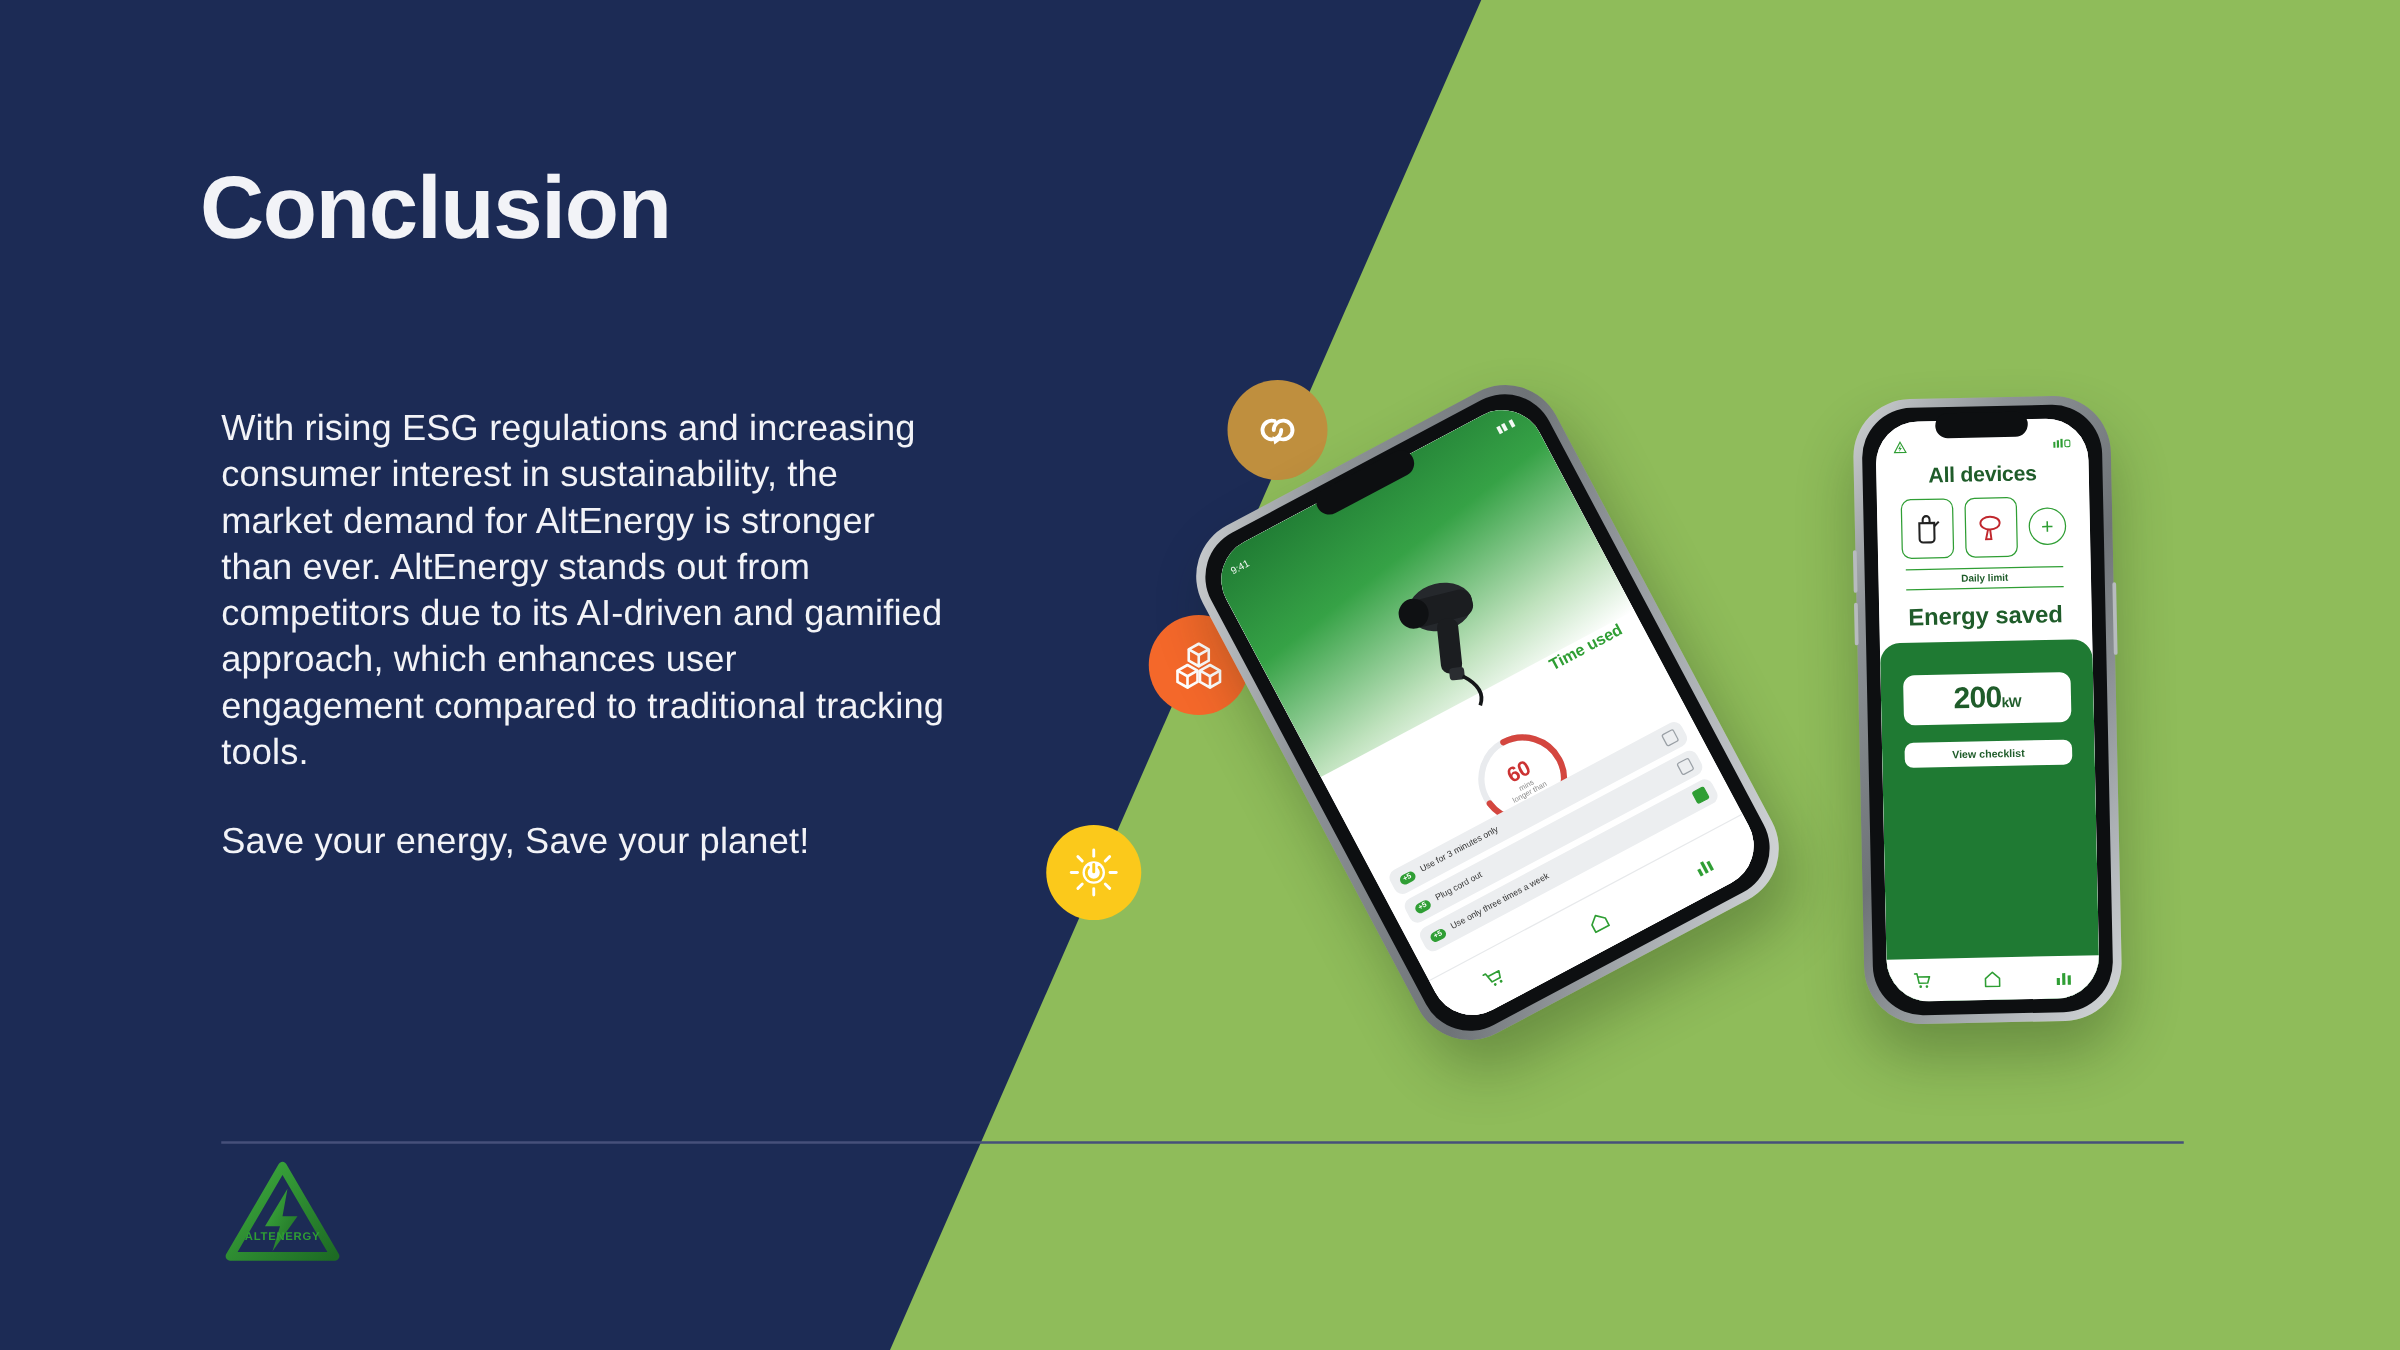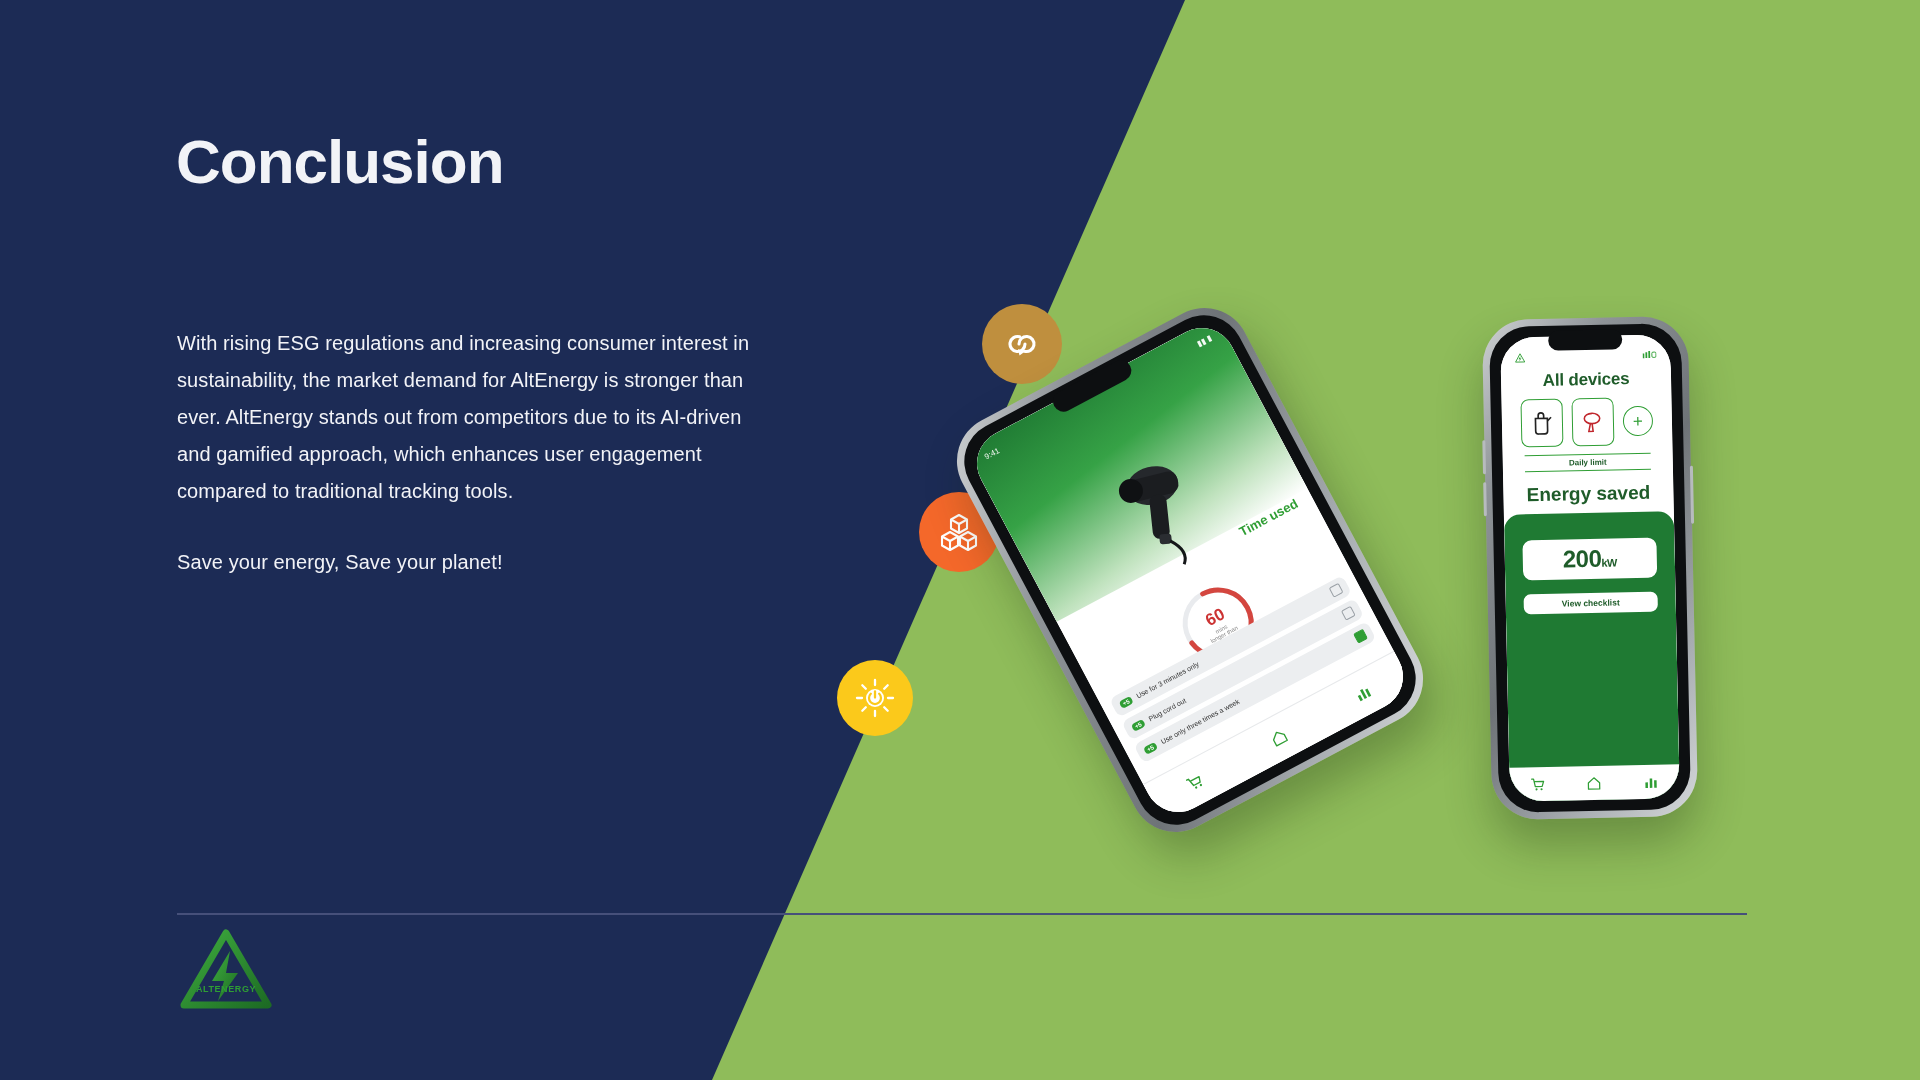--- a/index.html
+++ b/index.html
@@ -11,27 +11,27 @@
 
   
   .bg-navy{position:absolute;inset:0;background:#1c2b55;}
   .bg-green{
     position:absolute;inset:0;background:#8fbc5a;
     clip-path:polygon(1185px 0, 1920px 0, 1920px 1080px, 712px 1080px);
   }
 
   
   .title{
-    position:absolute;left:176px;top:131px;
-    font-size:62px;font-weight:700;color:#f2f3f7;
+    position:absolute;left:160px;top:131px;
+    font-size:71px;font-weight:700;color:#f2f3f7;
     letter-spacing:-1px;line-height:1;white-space:nowrap;
   }
   .body-col{position:absolute;left:177px;top:325px;width:580px;}
   .para{
-    color:#f2f3f7;font-size:20px;line-height:37px;
+    color:#f2f3f7;font-size:29px;line-height:37px;
     font-weight:400;margin:0 0 34px 0;letter-spacing:.1px;
   }
   .para:last-child{margin-bottom:0;margin-top:10px;}
 
   
   .divider{
     position:absolute;left:177px;top:913px;width:1570px;height:2px;
     background:#46507a;
   }
   .logo{position:absolute;left:178px;top:925px;width:96px;height:88px;}

